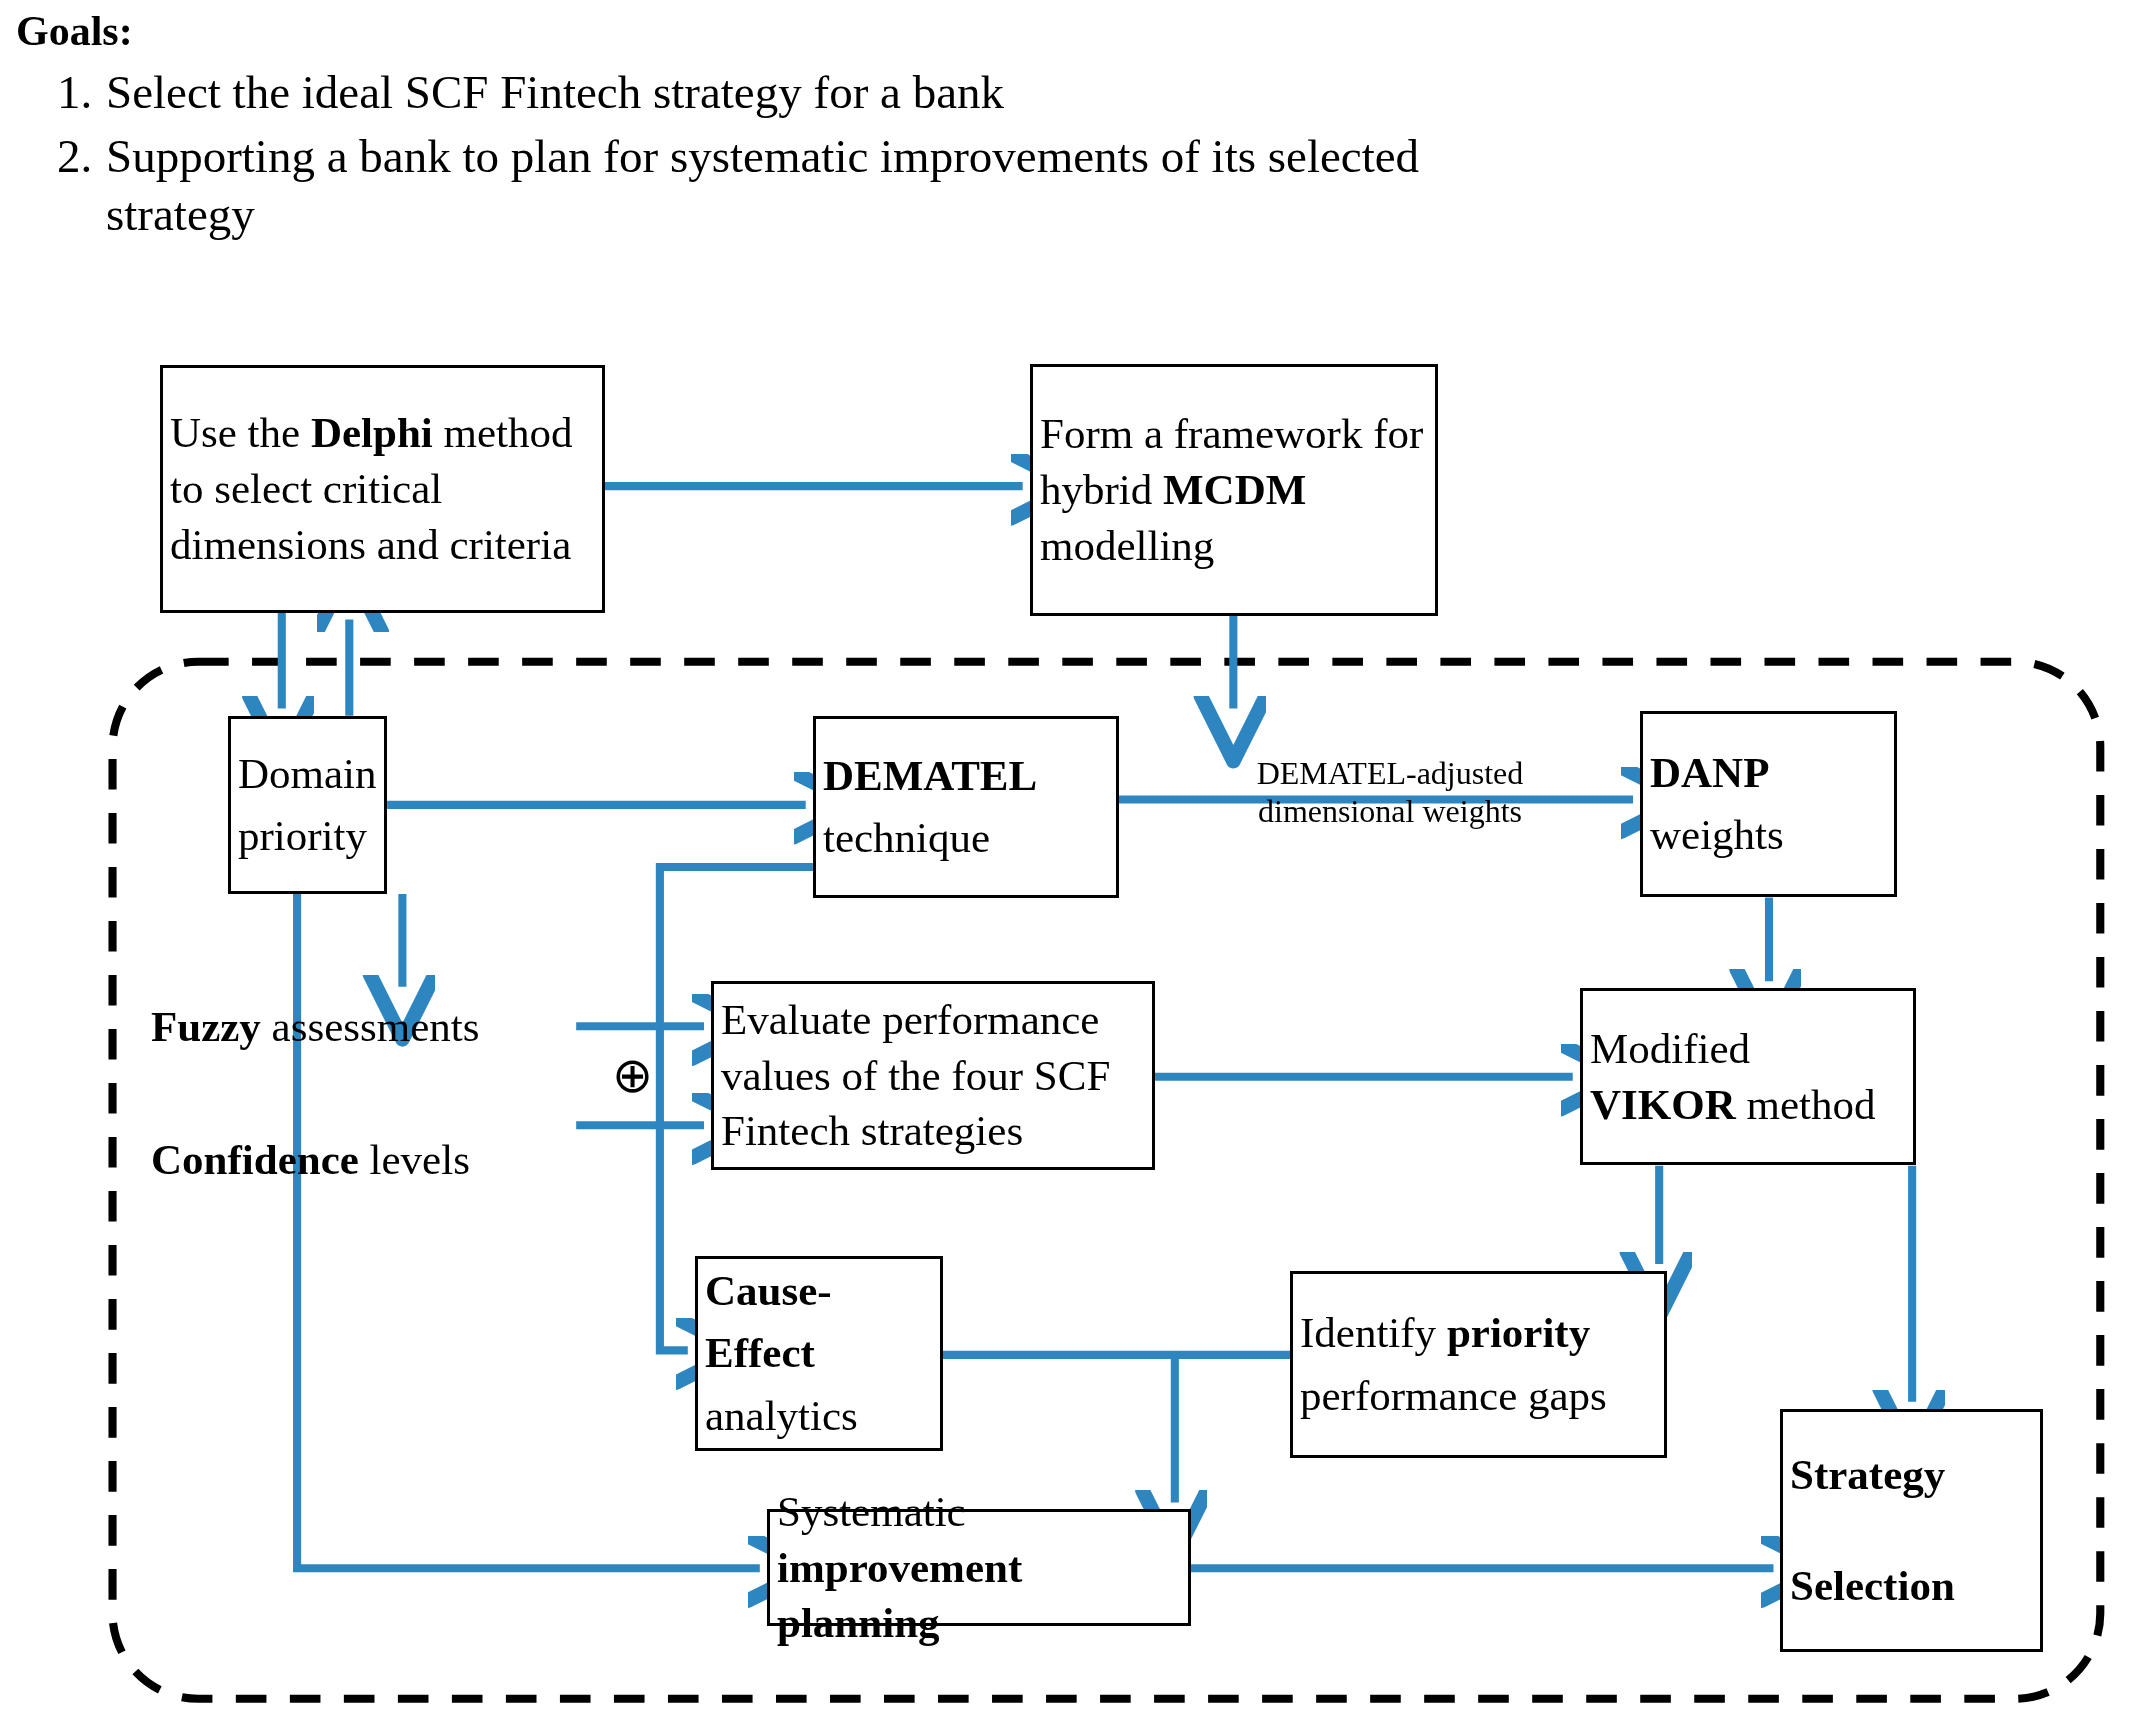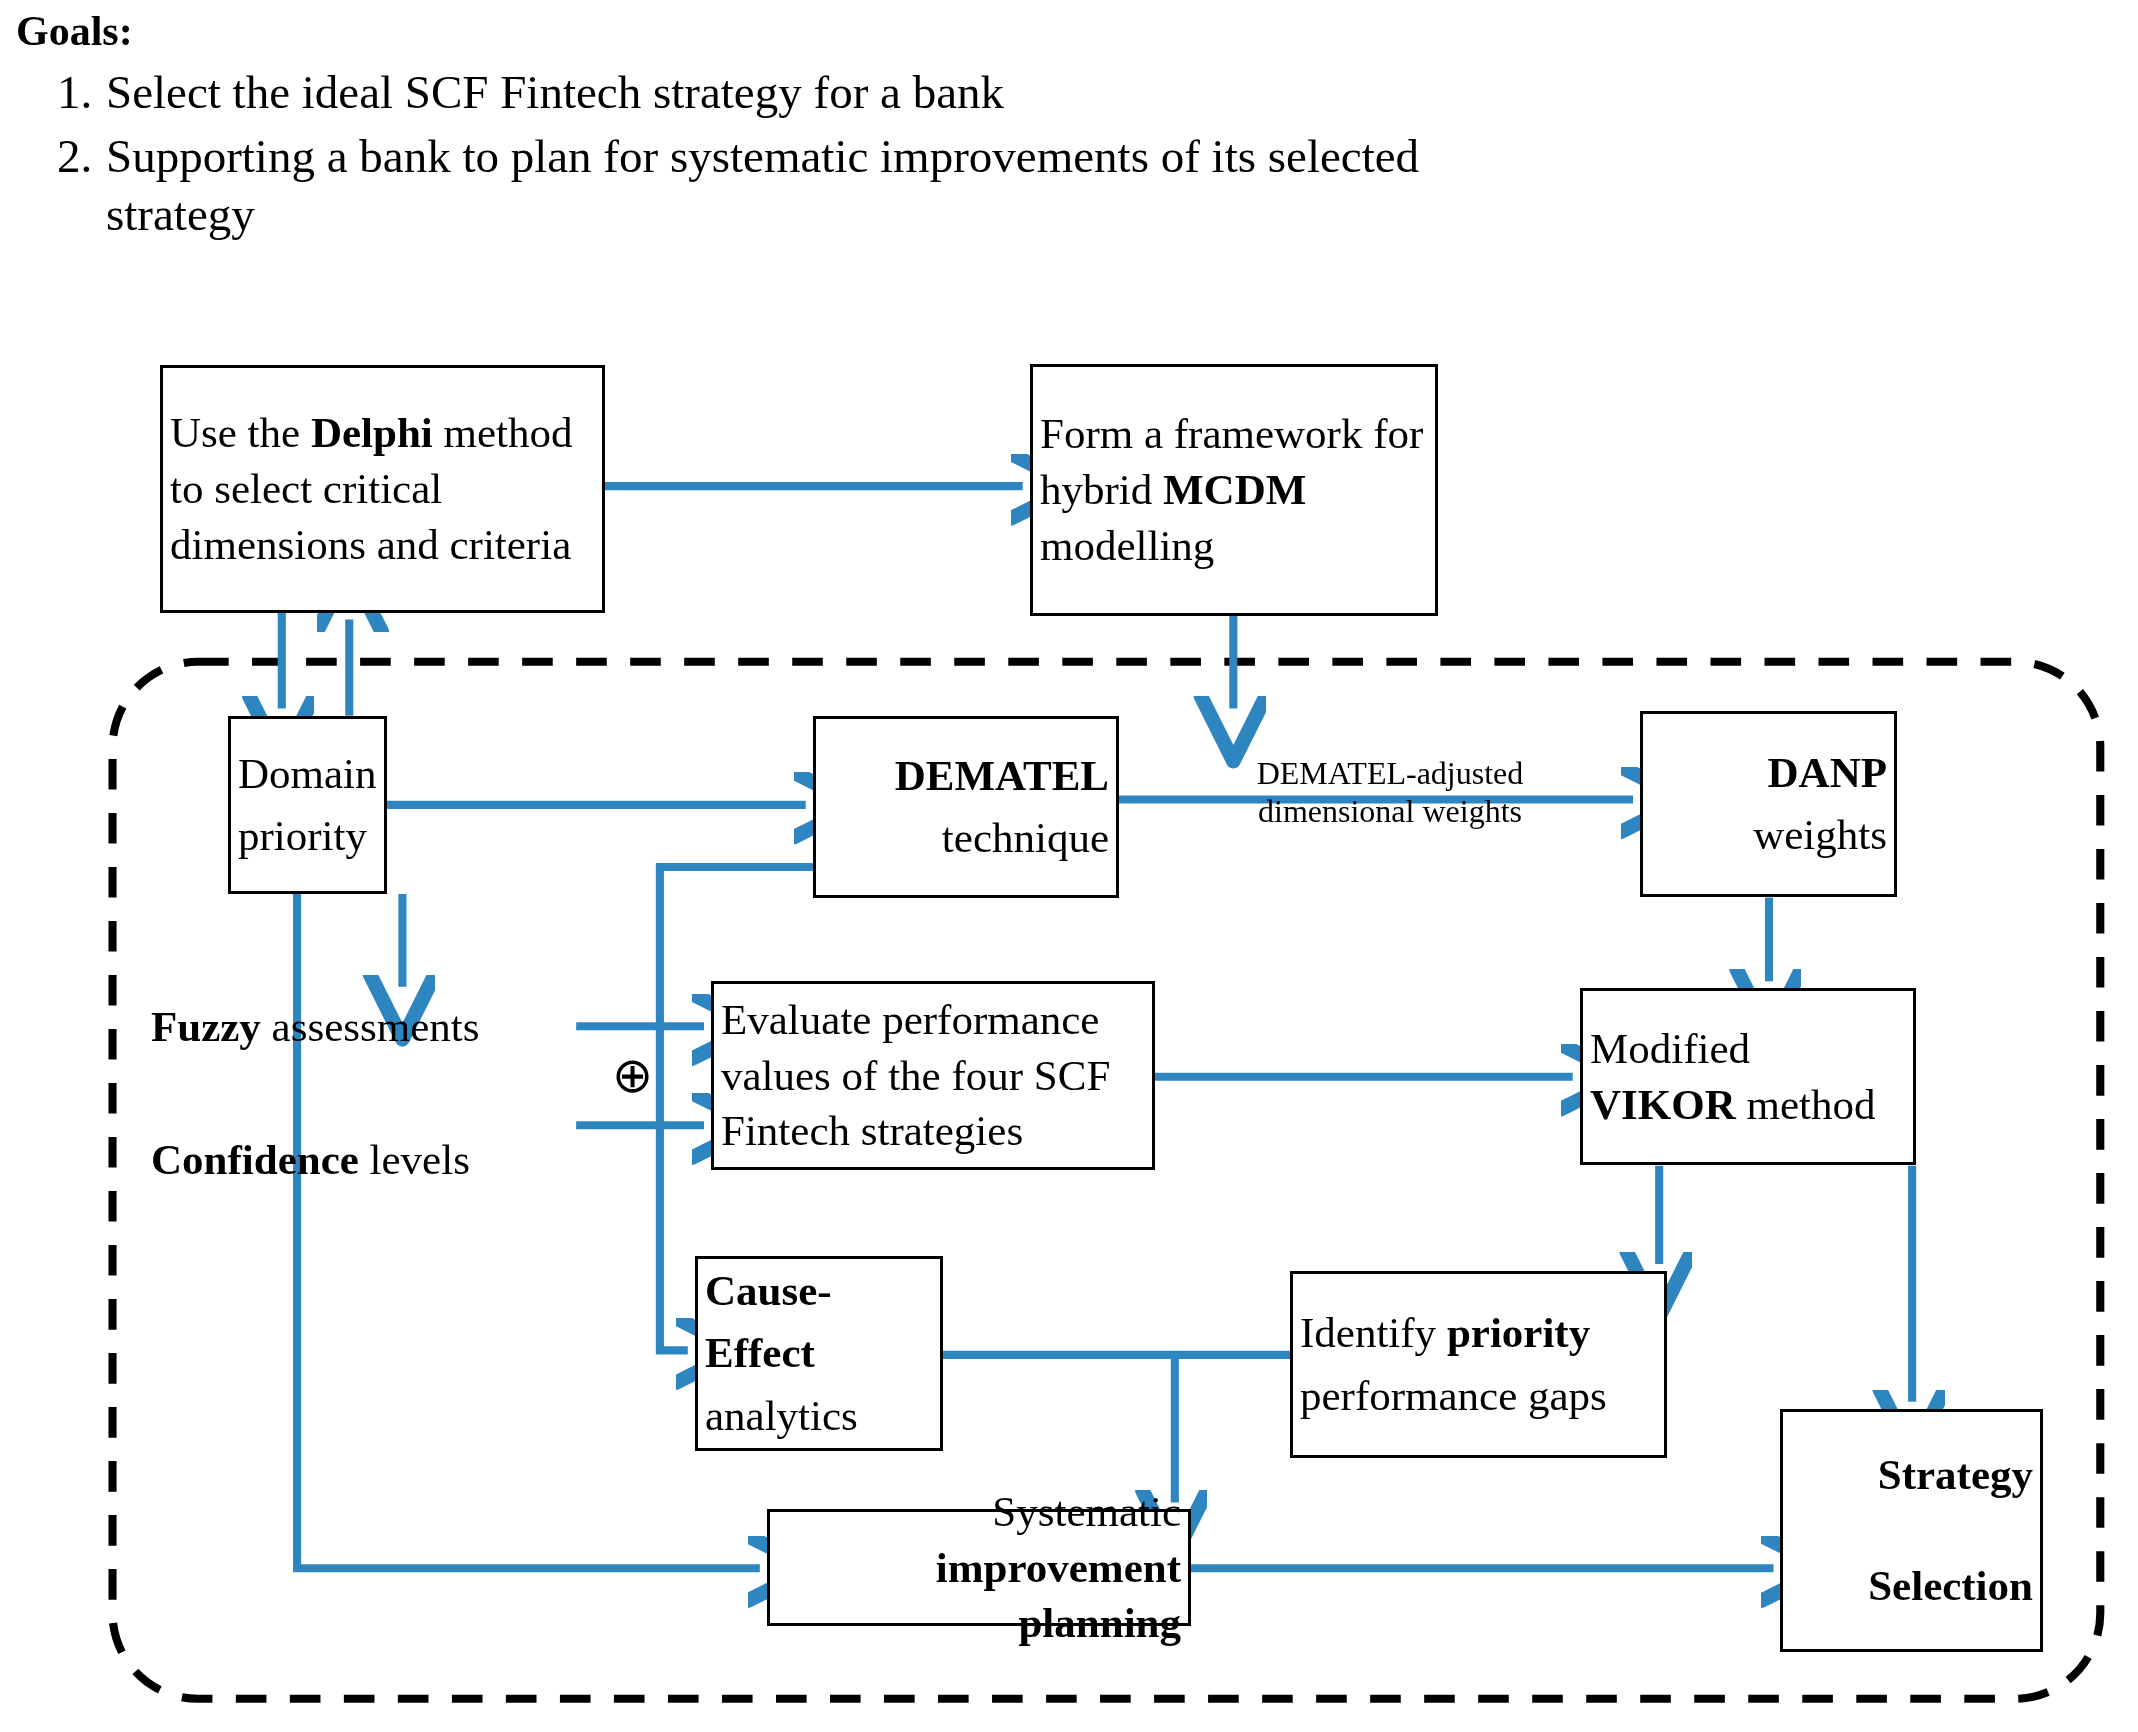--- a/index.html
+++ b/index.html
@@ -14,21 +14,21 @@
   .goal-num{width:90px;flex:0 0 90px;padding-left:41px;box-sizing:border-box;}
   .goal-text{flex:1 1 auto;max-width:1404px;}
 
   
   #diagram{position:absolute;left:0;top:0;width:2139px;height:1733px;}
   svg#wires{position:absolute;left:0;top:0;width:2139px;height:1733px;}
 
   .node{position:absolute;box-sizing:border-box;border:3.6px solid #000;background:#fff;
         display:flex;align-items:center;justify-content:flex-start;padding:0 7px;}
   .node .txt{font-size:43px;line-height:1.30;width:100%;}
-  .node.center .txt{text-align:right;}
+  .node.center .txt{text-align:left;}
   .node.tight .txt{line-height:1.45;}
   b{font-weight:bold;}
 
   .freelabel{position:absolute;font-size:43px;line-height:1.30;white-space:nowrap;}
   .freelabel.small{font-size:32px;line-height:1.20;text-align:center;white-space:normal;}
   .plusmark{position:absolute;font-size:49px;line-height:1;}
 </style>
 </head>
 <body>
 

